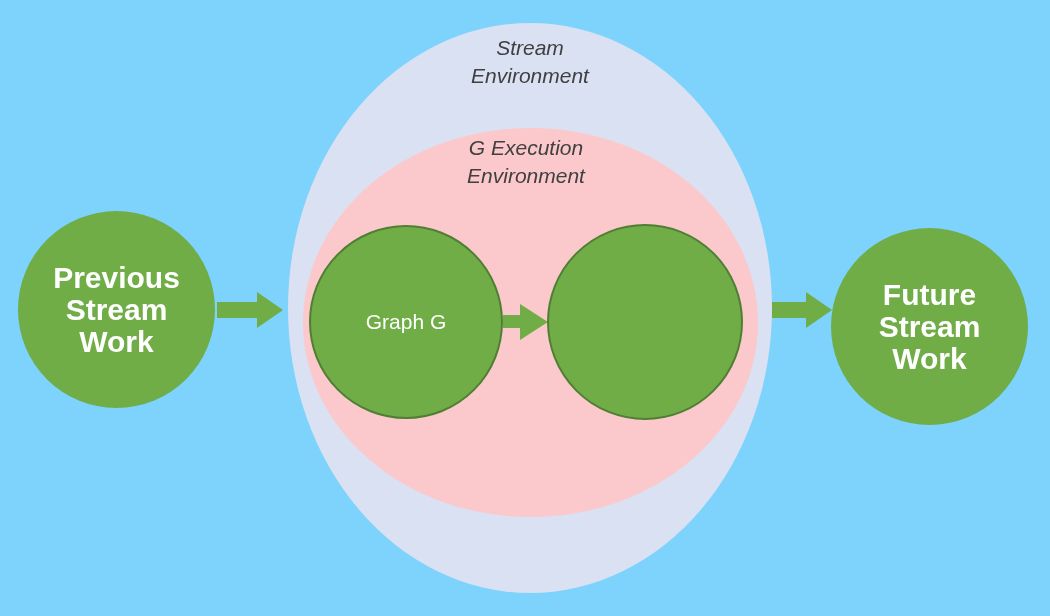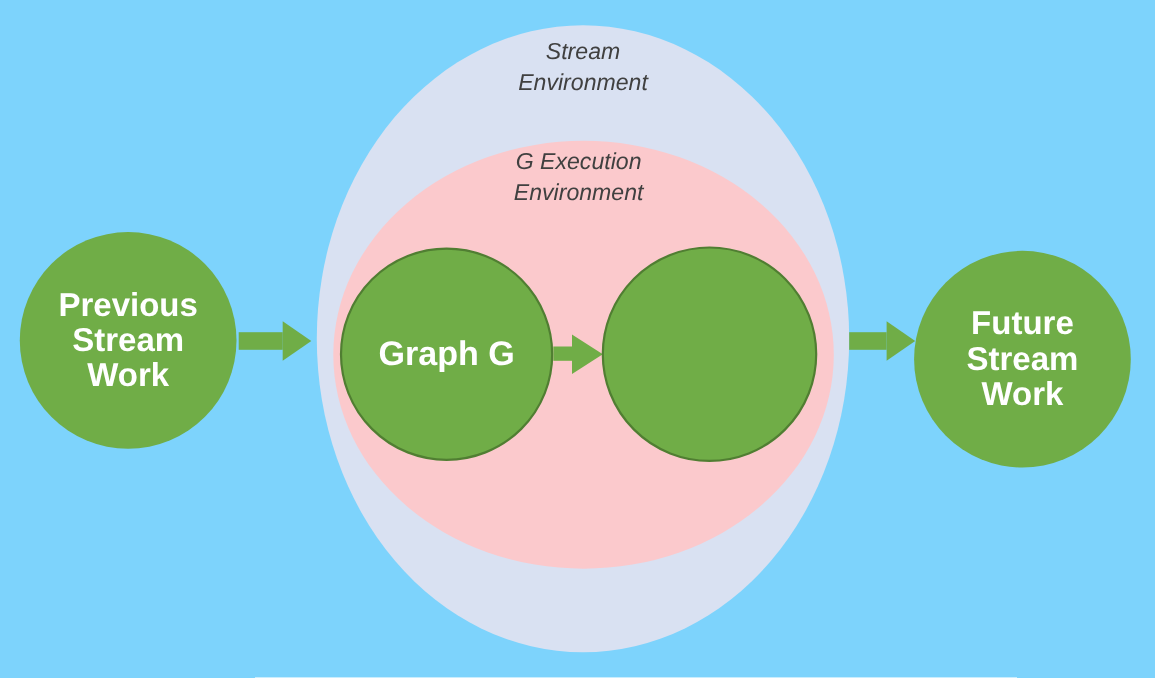--- a/index.html
+++ b/index.html
@@ -45,22 +45,22 @@
     border: 2px solid var(--node-border-green, #507e32);
   }
   .node-inner-left  { left: 309px; top: 225px; width: 190px; height: 190px; }
   .node-inner-right { left: 547px; top: 224px; width: 192px; height: 192px; }
   .node-text-bold {
     font-size: 30px;
     line-height: 32px;
     font-weight: bold;
   }
   .node-text-regular {
-    font-size: 31px;
-    font-weight: bold;
+    font-size: 21px;
+    font-weight: normal;
   }
   .env-label {
     position: absolute;
     width: 210px;
     text-align: center;
     font-style: italic;
     font-size: 21px;
     line-height: 28px;
     color: var(--label-text, #404040);
   }

